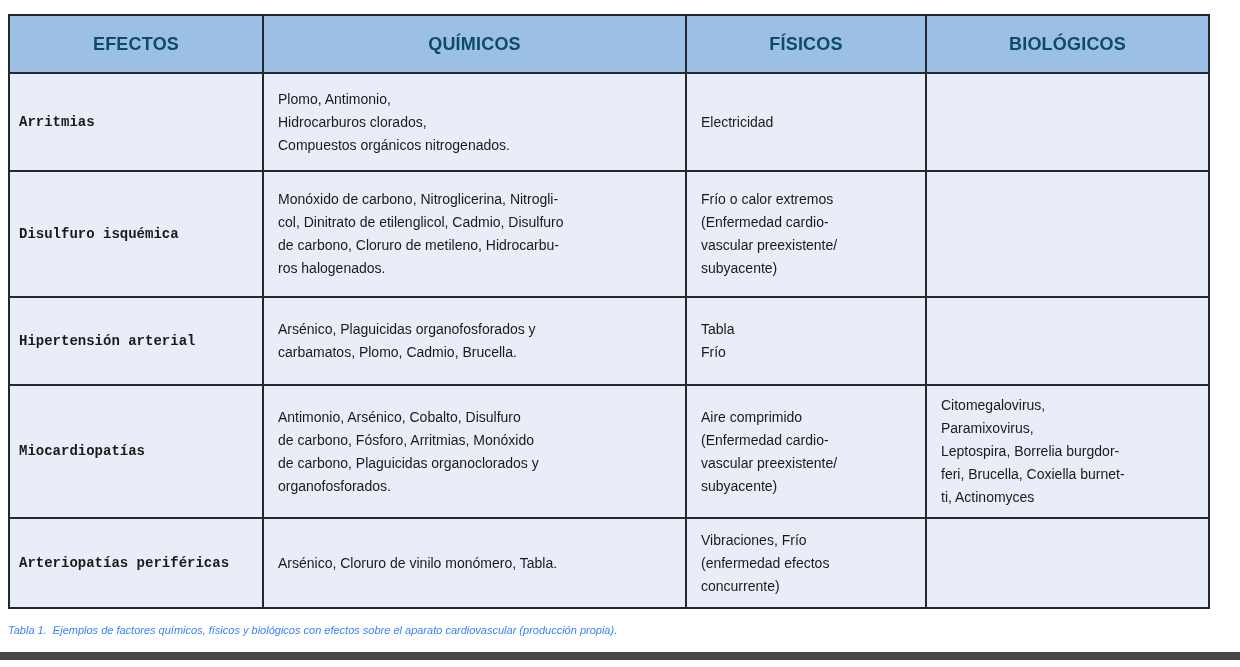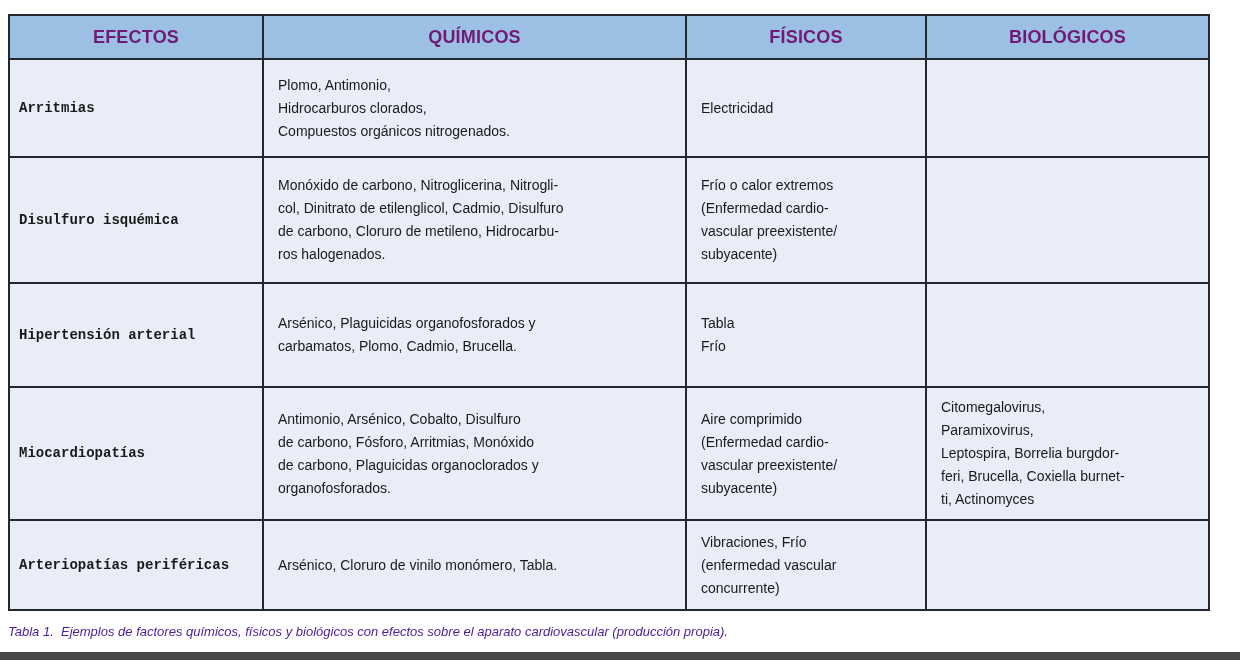--- a/index.html
+++ b/index.html
@@ -25,55 +25,55 @@
     vertical-align: middle;
     text-align: left;
   }
   table.factors col.c1 { width: 254px; }
   table.factors col.c2 { width: 423px; }
   table.factors col.c3 { width: 240px; }
   table.factors col.c4 { width: 283px; }
 
   table.factors thead th {
     background: #9cc0e4;
-    height: 44px;
+    height: 58px;
     text-align: center;
     font-size: 18px;
     font-weight: bold;
     letter-spacing: 0.2px;
-    color: #701a75;
+    color: #0c4a6e;
   }
   table.factors tbody td {
     background: #e8edf7;
     font-size: 14px;
     line-height: 23px;
     white-space: pre-line;
     padding: 8px 6px 8px 14px;
     overflow: hidden;
   }
   table.factors tbody td.row-label {
     font-weight: bold;
     padding-left: 9px;
     white-space: normal;
     font-family: Liberation Mono, monospace;
   }
   tr.r1 { height: 98px; }
   tr.r2 { height: 126px; }
-  tr.r3 { height: 104px; }
+  tr.r3 { height: 88px; }
   tr.r4 { height: 130px; }
   tr.r5 { height: 90px; }
 
   .caption {
     position: absolute;
     top: 624px; left: 8px;
     width: 1220px;
-    font-size: 13px;
+    font-size: 11px;
     font-style: italic;
     white-space: pre-wrap;
-    color: #4c1d95;
+    color: #3b82f6;
   }
   .bottom-bar {
     position: absolute;
     top: 652px; left: 0;
     width: 1240px; height: 8px;
     background: #474747;
   }
 </style>
 </head>
 <body>
@@ -137,21 +137,21 @@
         <td>Citomegalovirus,
 Paramixovirus,
 Leptospira, Borrelia burgdor-
 feri, Brucella, Coxiella burnet-
 ti, Actinomyces</td>
       </tr>
       <tr class="r5">
         <td class="row-label">Arteriopatías periféricas</td>
         <td>Arsénico, Cloruro de vinilo monómero, Tabla.</td>
         <td>Vibraciones, Frío
-(enfermedad vascular
+(enfermedad efectos
 concurrente)</td>
         <td></td>
       </tr>
     </tbody>
   </table>
 
   <div class="caption">Tabla 1.  Ejemplos de factores químicos, físicos y biológicos con efectos sobre el aparato cardiovascular (producción propia).</div>
 
   <div class="bottom-bar"></div>
 

